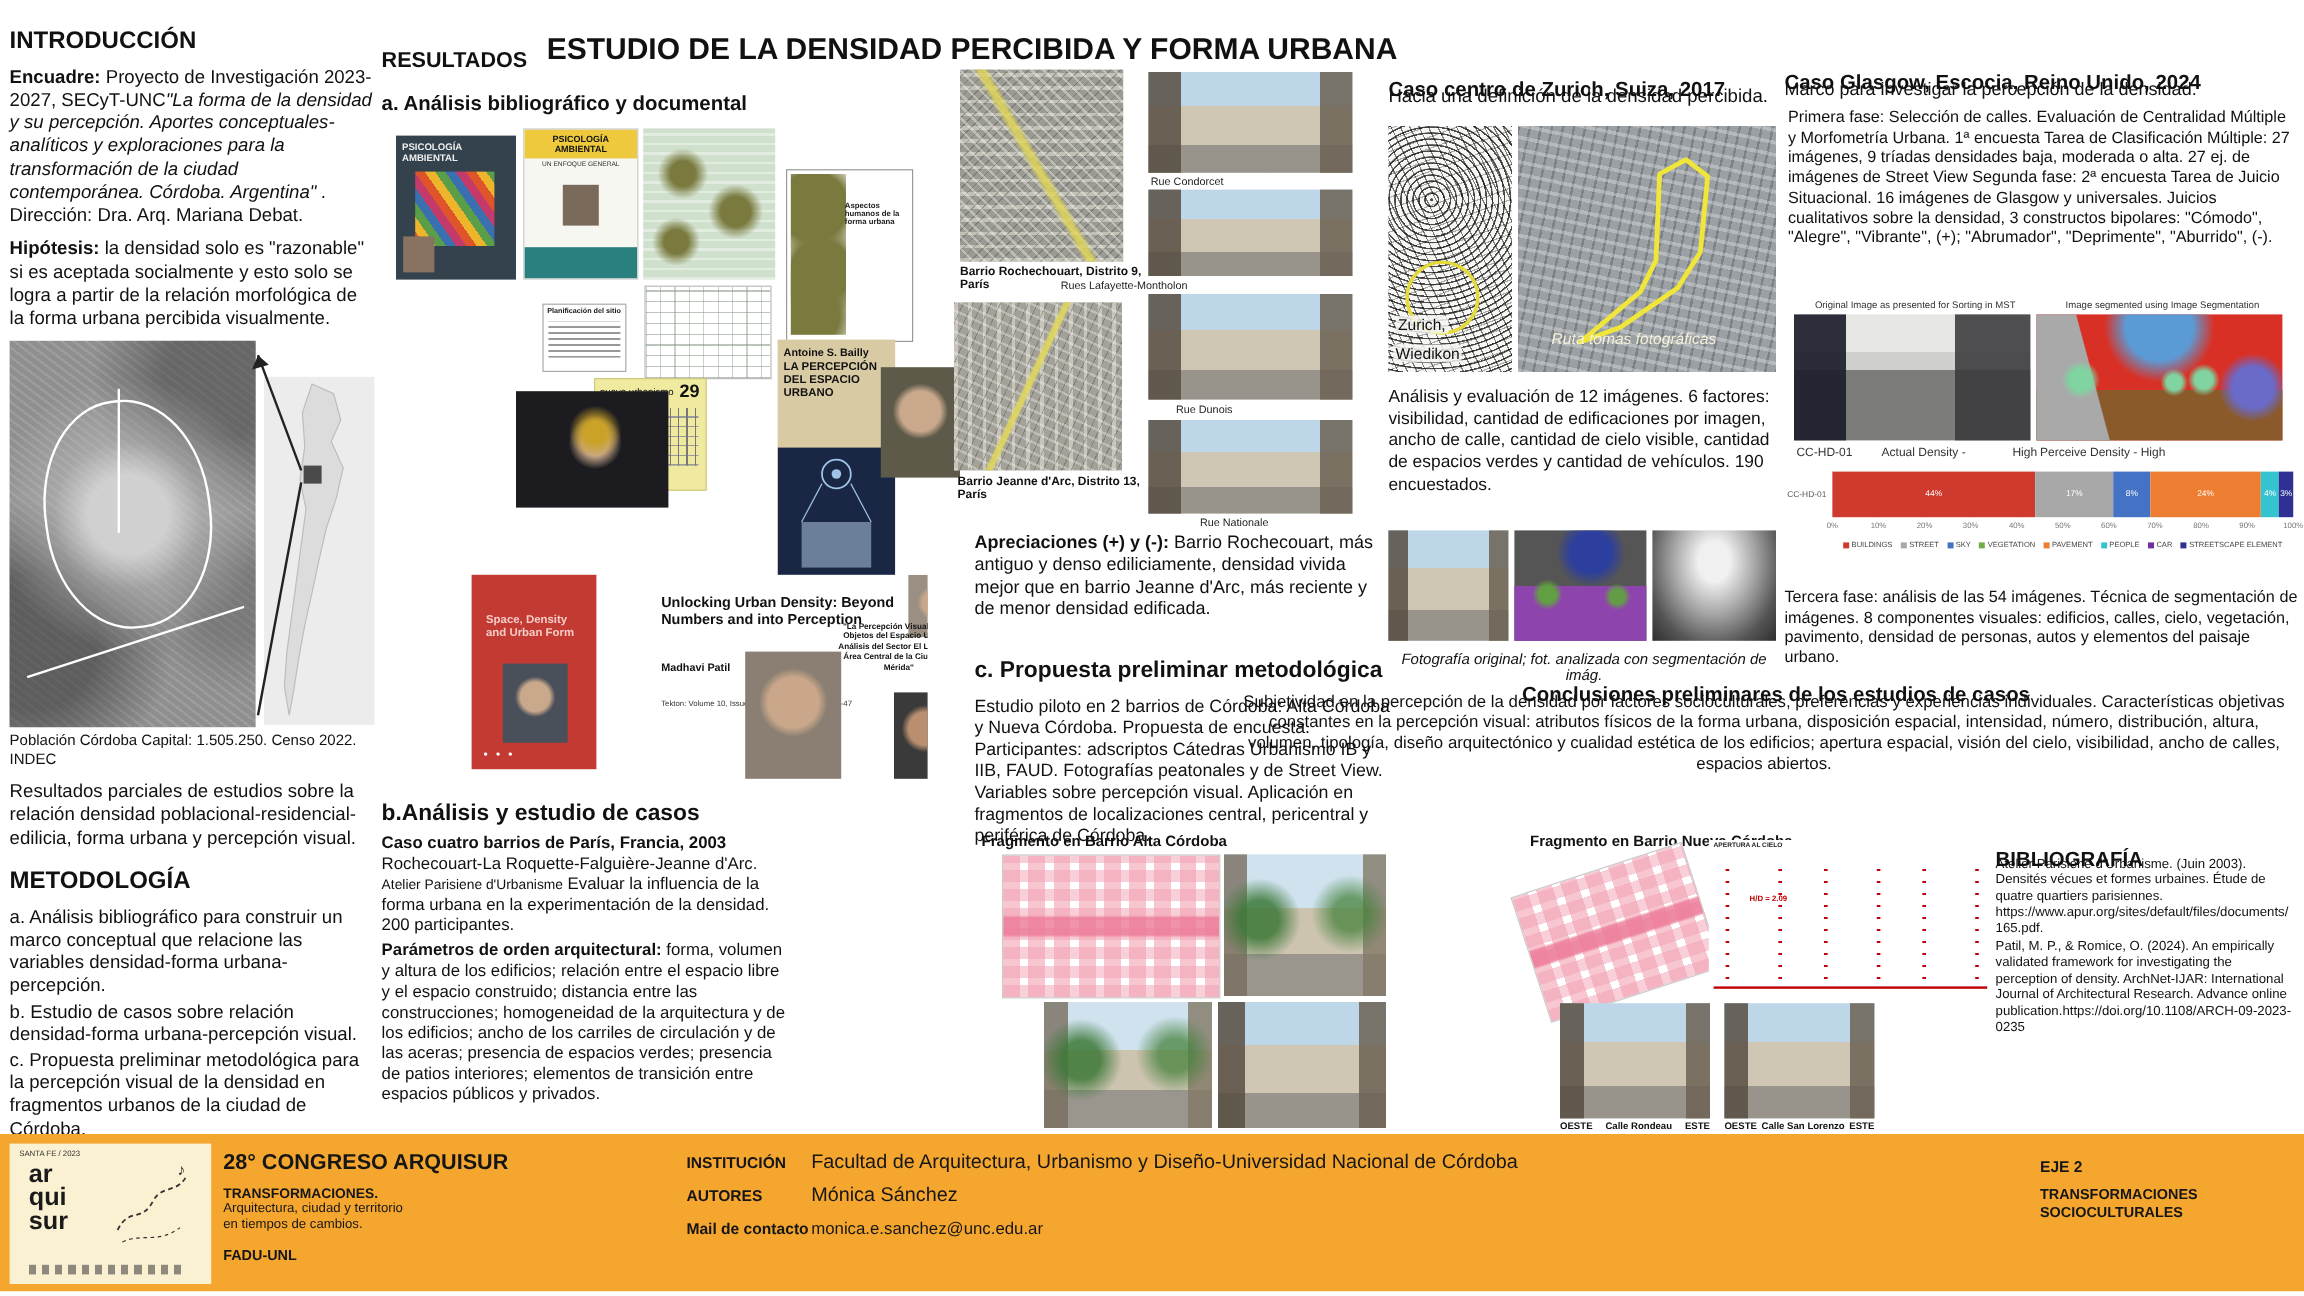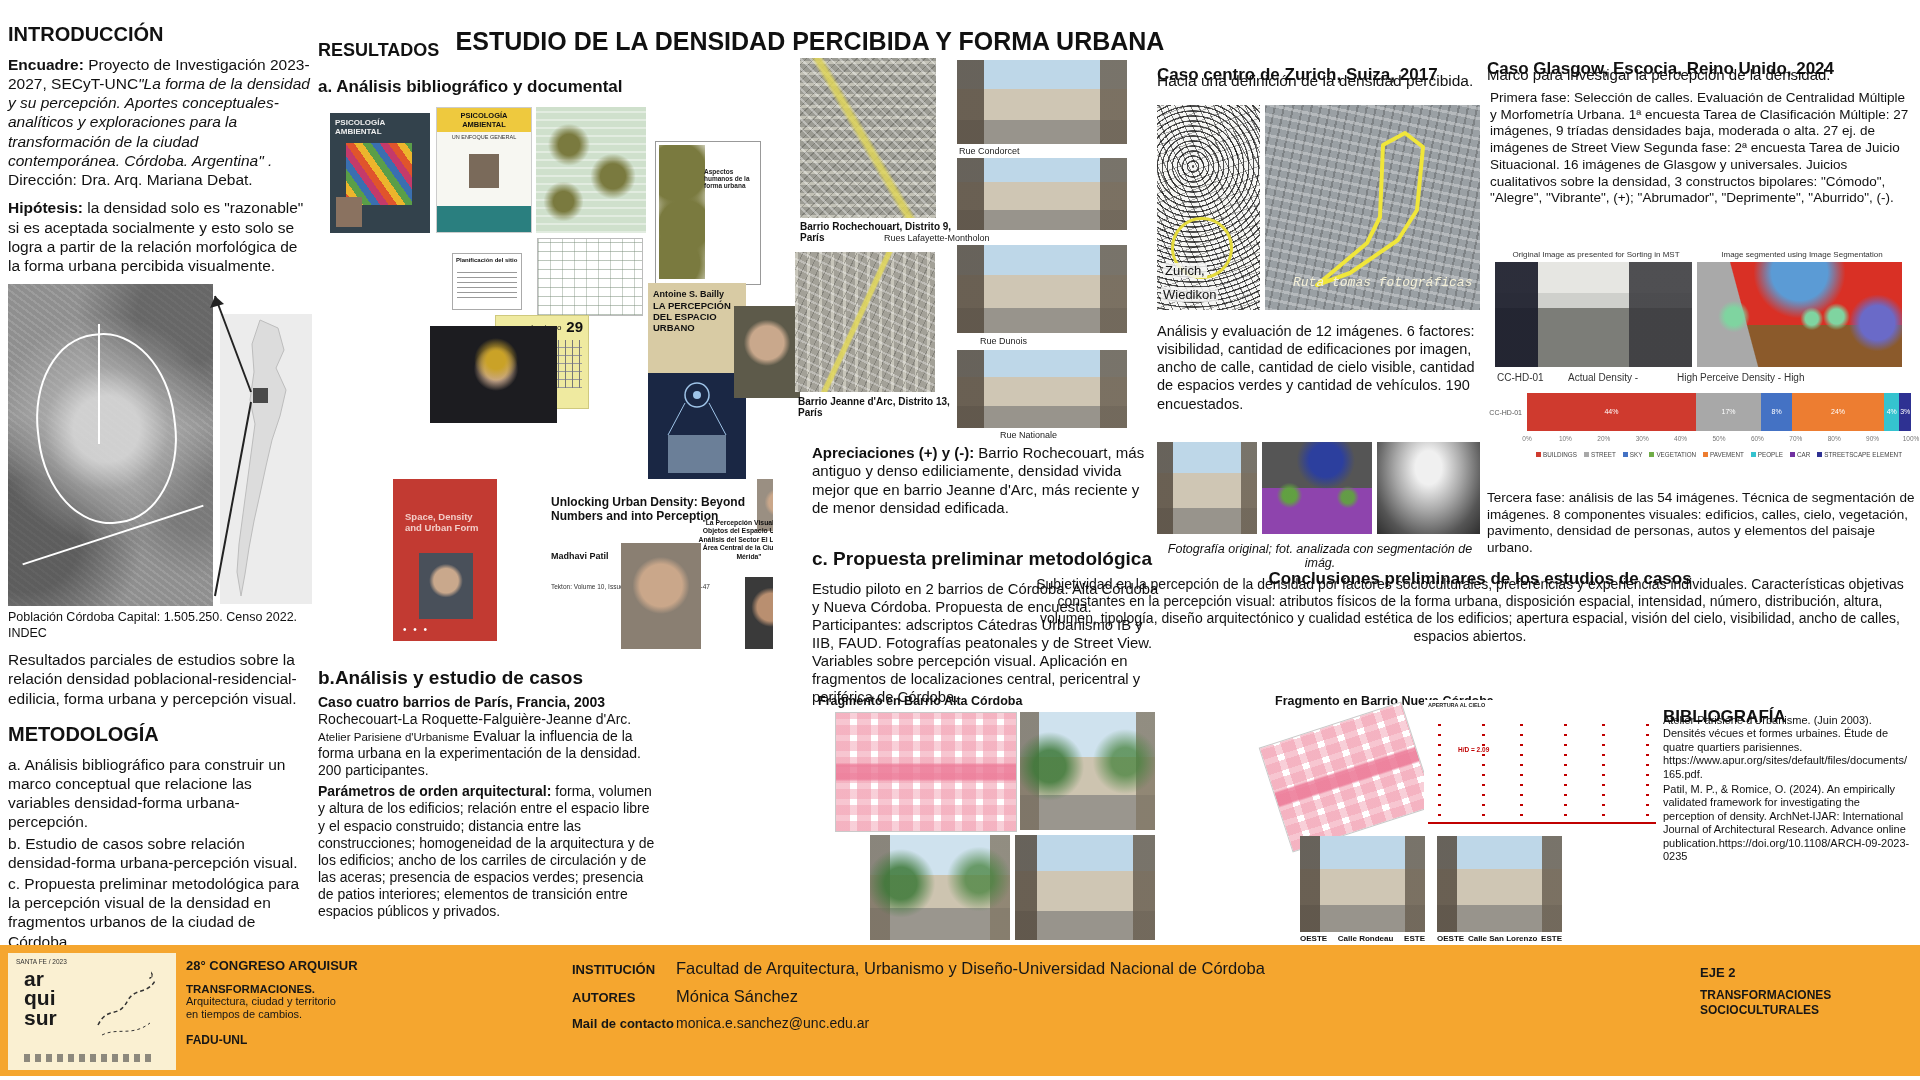--- a/index.html
+++ b/index.html
@@ -146,21 +146,21 @@
   
   .z-title{font-size:17px;font-weight:bold;}
   .z-sub{font-size:15.5px;}
   .zbw{background-color:#f6f6f4;
     background-image:repeating-radial-gradient(circle at 35% 30%, rgba(0,0,0,.7) 0 1px, transparent 1.5px 5px),
       repeating-linear-gradient(64deg, rgba(0,0,0,.5) 0 1px, transparent 1px 7px),
       repeating-linear-gradient(-20deg, rgba(0,0,0,.3) 0 1px, transparent 1px 9px);}
   .zcircle{position:absolute;border:3px solid #e4da3c;border-radius:50%;}
   .zaerial{background-color:#9aa0a4;
     background-image:repeating-linear-gradient(12deg, rgba(255,255,255,.28) 0 3px, transparent 3px 10px),
-      repeating-linear-gradient(102deg, rgba(40,40,40,.25) 0 2px, transparent 2px 9px);font-family:Liberation Mono, monospace;}
+      repeating-linear-gradient(102deg, rgba(40,40,40,.25) 0 2px, transparent 2px 9px);}
   .zseg{background-color:#555;
     background-image:
       radial-gradient(circle at 25% 58%, rgba(95,165,60,.95) 0 7%, transparent 13%),
       radial-gradient(circle at 78% 60%, rgba(95,165,60,.9) 0 6%, transparent 11%),
       radial-gradient(circle at 58% 20%, #2c3f9e 0 17%, transparent 30%),
       linear-gradient(0deg, #8e44ad 0 50%, transparent 50%);}
   .zdepth{background:radial-gradient(ellipse at 50% 28%, #f0f0f0 0 18%, #a8a8a8 46%, #555 76%, #2e2e2e 100%);}
   .z-par{font-size:14.5px;line-height:1.25;}
   .z-cap{font-size:12.5px;font-style:italic;text-align:center;}
   
@@ -200,21 +200,21 @@
   .bib-entry{font-size:11px;line-height:1.22;margin-bottom:2px;width:248px;word-wrap:break-word;}
   
   #footer{left:0;top:945px;width:1920px;height:131px;background:#f5a62f;}
   .logo-box{position:absolute;left:8px;top:8px;width:168px;height:117px;background:#faf0d2;}
   .logo-top{font-size:6.5px;position:absolute;left:8px;top:5px;color:#333;}
   .logo-word{position:absolute;left:16px;top:16px;font-size:21px;font-weight:bold;line-height:.92;color:#1a1a1a;}
   .logo-doodle{position:absolute;right:10px;top:12px;}
   .logo-dashes{position:absolute;left:16px;bottom:8px;width:130px;height:8px;
     background:repeating-linear-gradient(90deg,#444 0 6px, transparent 6px 11px);opacity:.6;}
   .congress{position:absolute;left:186px;top:13px;color:#161616;}
-  .congress .l1{font-size:13px;font-weight:bold;}
+  .congress .l1{font-size:18px;font-weight:bold;}
   .congress .l2{font-size:11.5px;font-weight:bold;margin-top:10px;}
   .congress .l3{font-size:11px;line-height:1.2;}
   .congress .l5{font-size:12px;font-weight:bold;margin-top:12px;}
   .authors{position:absolute;left:572px;top:14px;color:#161616;}
   .a-row{display:flex;align-items:baseline;margin-bottom:9px;}
   .a-label{font-size:13px;font-weight:bold;width:104px;flex:none;}
   .a-value{font-size:16.5px;}
   .a-value-mail{font-size:14px;}
   .eje{position:absolute;left:1700px;top:20px;color:#161616;}
   .eje .e1{font-size:13px;font-weight:bold;margin-bottom:8px;}

